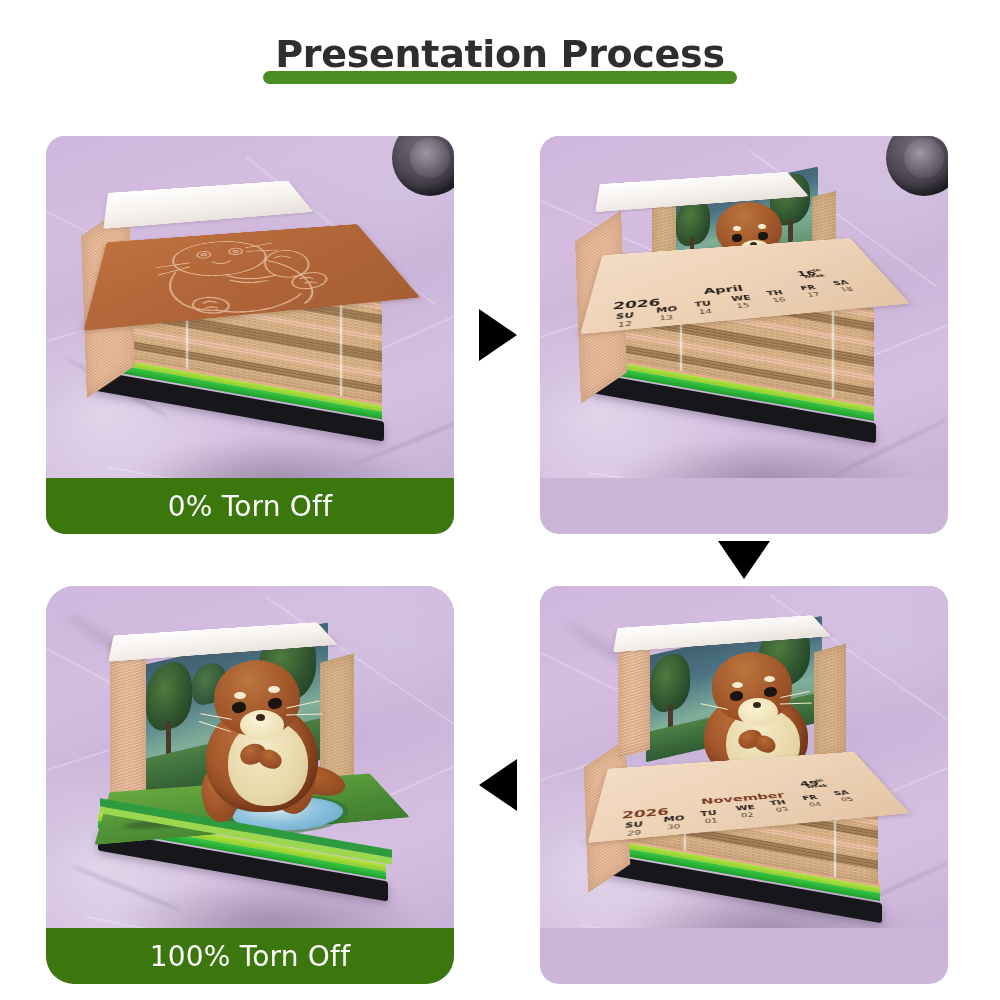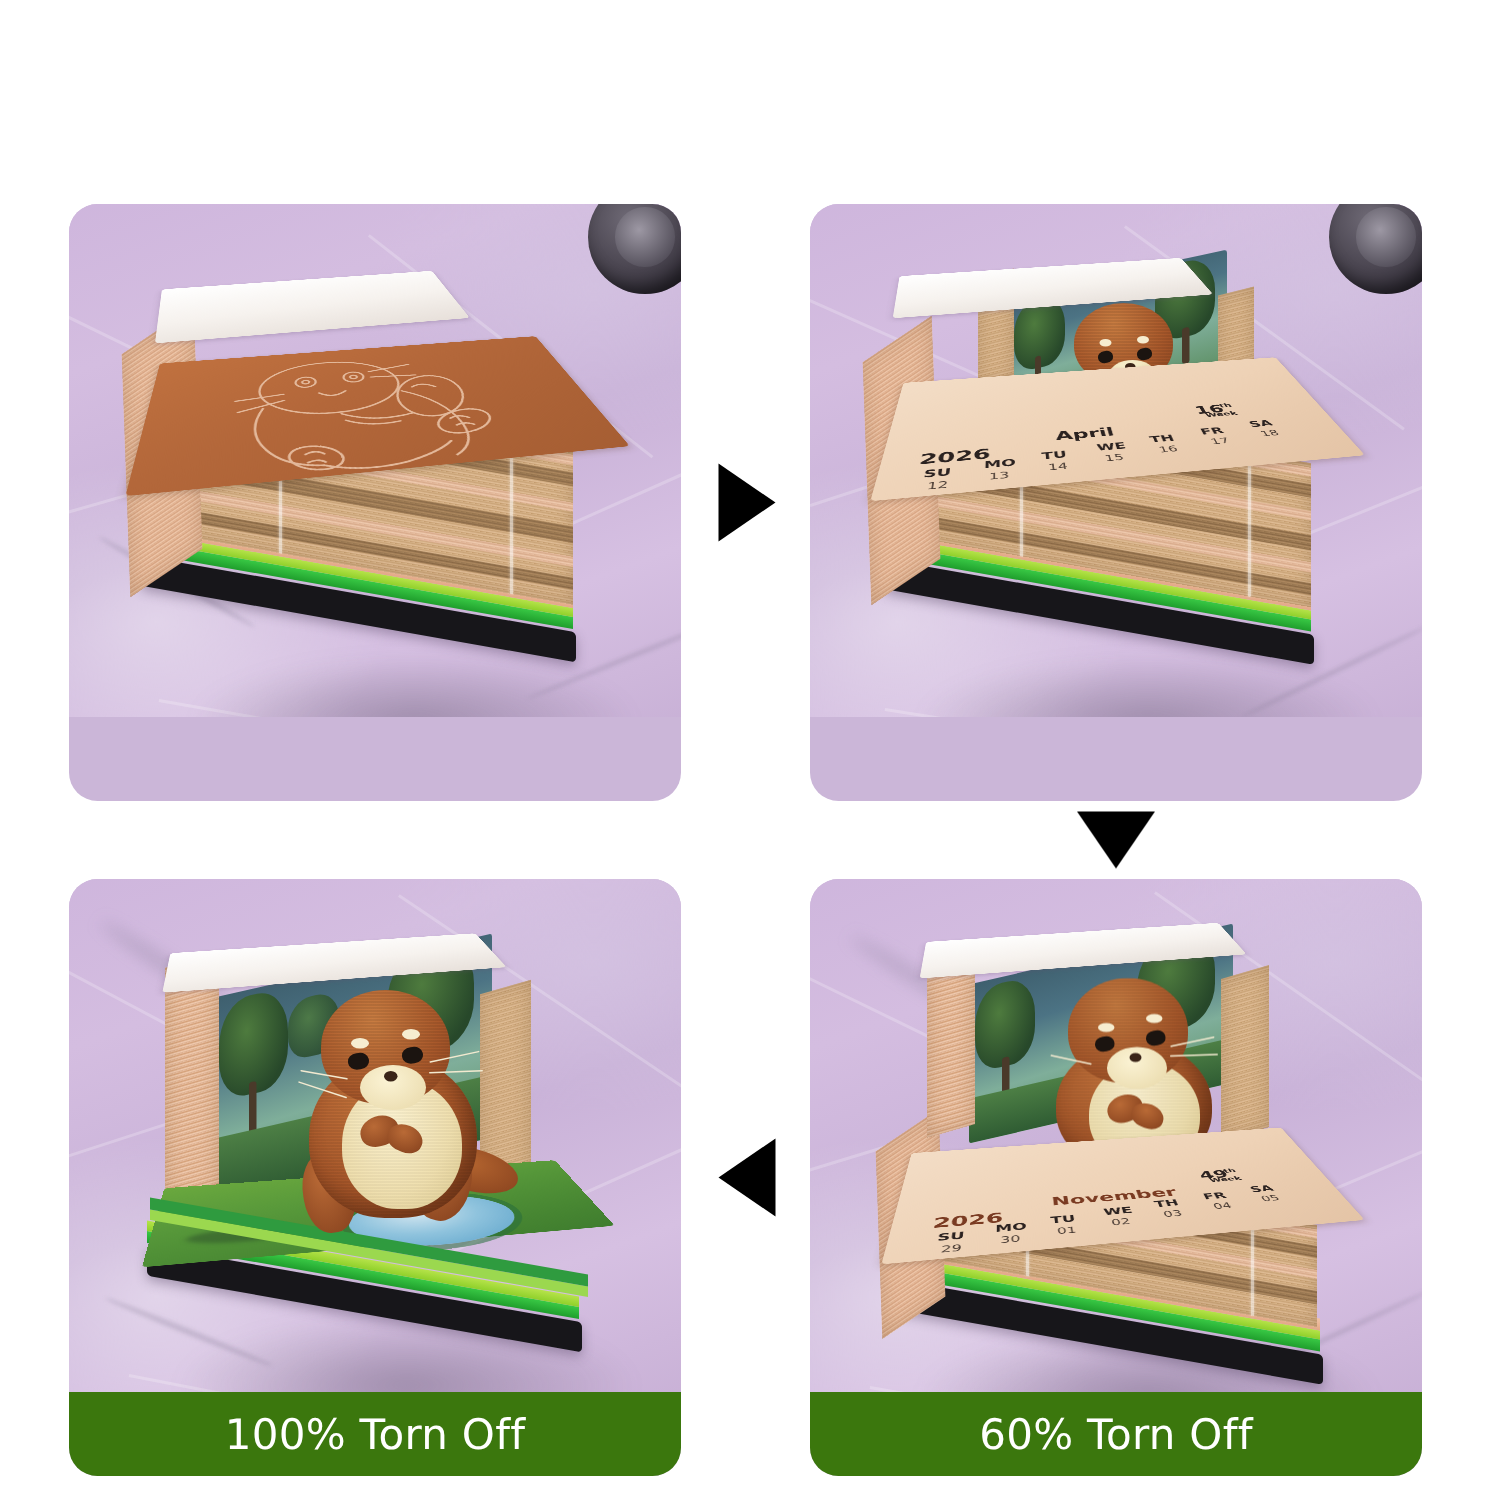--- a/index.html
+++ b/index.html
@@ -35,21 +35,21 @@
   }
 
   
   .grid { position: absolute; top: 136px; left: 0; width: 1000px; height: 864px; }
   .card {
     position: absolute; width: 408px; height: 398px;
     border-radius: 19px; overflow: hidden; background: #cbb6d8;
   }
   .card.tl { left: 46px;  top: 0px;   }
   .card.tr { left: 540px; top: 0px;   }
-  .card.bl { left: 46px;  top: 450px; }
+  .card.bl { left: 46px;  top: 450px; border-radius: 28px; }
   .card.br { left: 540px; top: 450px; }
 
   
   .photo { position: absolute; inset: 0 0 56px 0; overflow: hidden; }
   .bg-marble {
     position: absolute; inset: -6%;
     background:
       radial-gradient(ellipse 55% 45% at 18% 78%, rgba(255,255,255,0.40), rgba(255,255,255,0) 62%),
       radial-gradient(ellipse 50% 40% at 82% 20%, rgba(214,200,228,0.55), rgba(214,200,228,0) 65%),
       linear-gradient(160deg, #cdb4dc 0%, #d4bde0 26%, #c9b2d8 52%, #d6c0e2 74%, #c6aed4 100%);
@@ -226,20 +226,24 @@
     border-left: 26px solid transparent; border-right: 26px solid transparent;
     border-top: 38px solid #000;
   }
 </style>
 </head>
 <body>
 
 <div class="page">
 
   <div class="header">
+    <div class="title-wrap">
+      <div class="title-underline"></div>
+      <span class="title-text">Presentation Process</span>
+    </div>
   </div>
 
   <div class="grid">
 
     <div class="card tl">
       <div class="photo">
         <div class="bg-marble"></div>
         <div class="tile-lines">
           <span style="left:-30px; top:60px; width:260px; transform:rotate(26deg);"></span>
           <span style="left:-20px; top:210px; width:300px; transform:rotate(-16deg);"></span>
@@ -293,20 +297,23 @@
                 <path d="M98 128 q6 -4 11 1 M99 136 q6 -3 10 1"></path>
                 <path d="M124 88 q20 14 46 6"></path>
                 <path d="M126 96 q14 10 34 6"></path>
               </g>
             </svg>
           </div>
 
           <div class="white-sheet" style="left:22px; top:-8px; width:196px; height:72px; transform: perspective(400px) rotateX(62deg) rotateZ(-9deg); border-radius:3px;"></div>
         </div>
       </div>
+      <div class="caption">
+        <span class="caption-text">0% Torn Off</span>
+      </div>
     </div>
 
     <div class="card tr">
       <div class="photo">
         <div class="bg-marble"></div>
         <div class="tile-lines">
           <span style="left:-30px; top:50px; width:250px; transform:rotate(24deg);"></span>
           <span style="left:0px; top:200px; width:300px; transform:rotate(-18deg);"></span>
           <span style="left:210px; top:14px; width:230px; transform:rotate(36deg);"></span>
           <span style="left:240px; top:256px; width:230px; transform:rotate(-22deg);"></span>
@@ -532,23 +539,20 @@
               <span class="dnum" style="left:64px;  top:117px;">30</span>
               <span class="dnum" style="left:97px;  top:113px;">01</span>
               <span class="dnum" style="left:130px; top:109px;">02</span>
               <span class="dnum" style="left:163px; top:105px;">03</span>
               <span class="dnum" style="left:196px; top:101px;">04</span>
               <span class="dnum" style="left:229px; top:97px;">05</span>
             </div>
           </div>
         </div>
       </div>
-      <div class="caption">
-        <span class="caption-text">60% Torn Off</span>
-      </div>
     </div>
 
     <div class="arrow arrow-right" style="left:479px; top:173px;"></div>
     <div class="arrow arrow-down" style="left:718px; top:405px;"></div>
     <div class="arrow arrow-left" style="left:479px; top:623px;"></div>
 
   </div>
 </div>
 
 </body></html>

